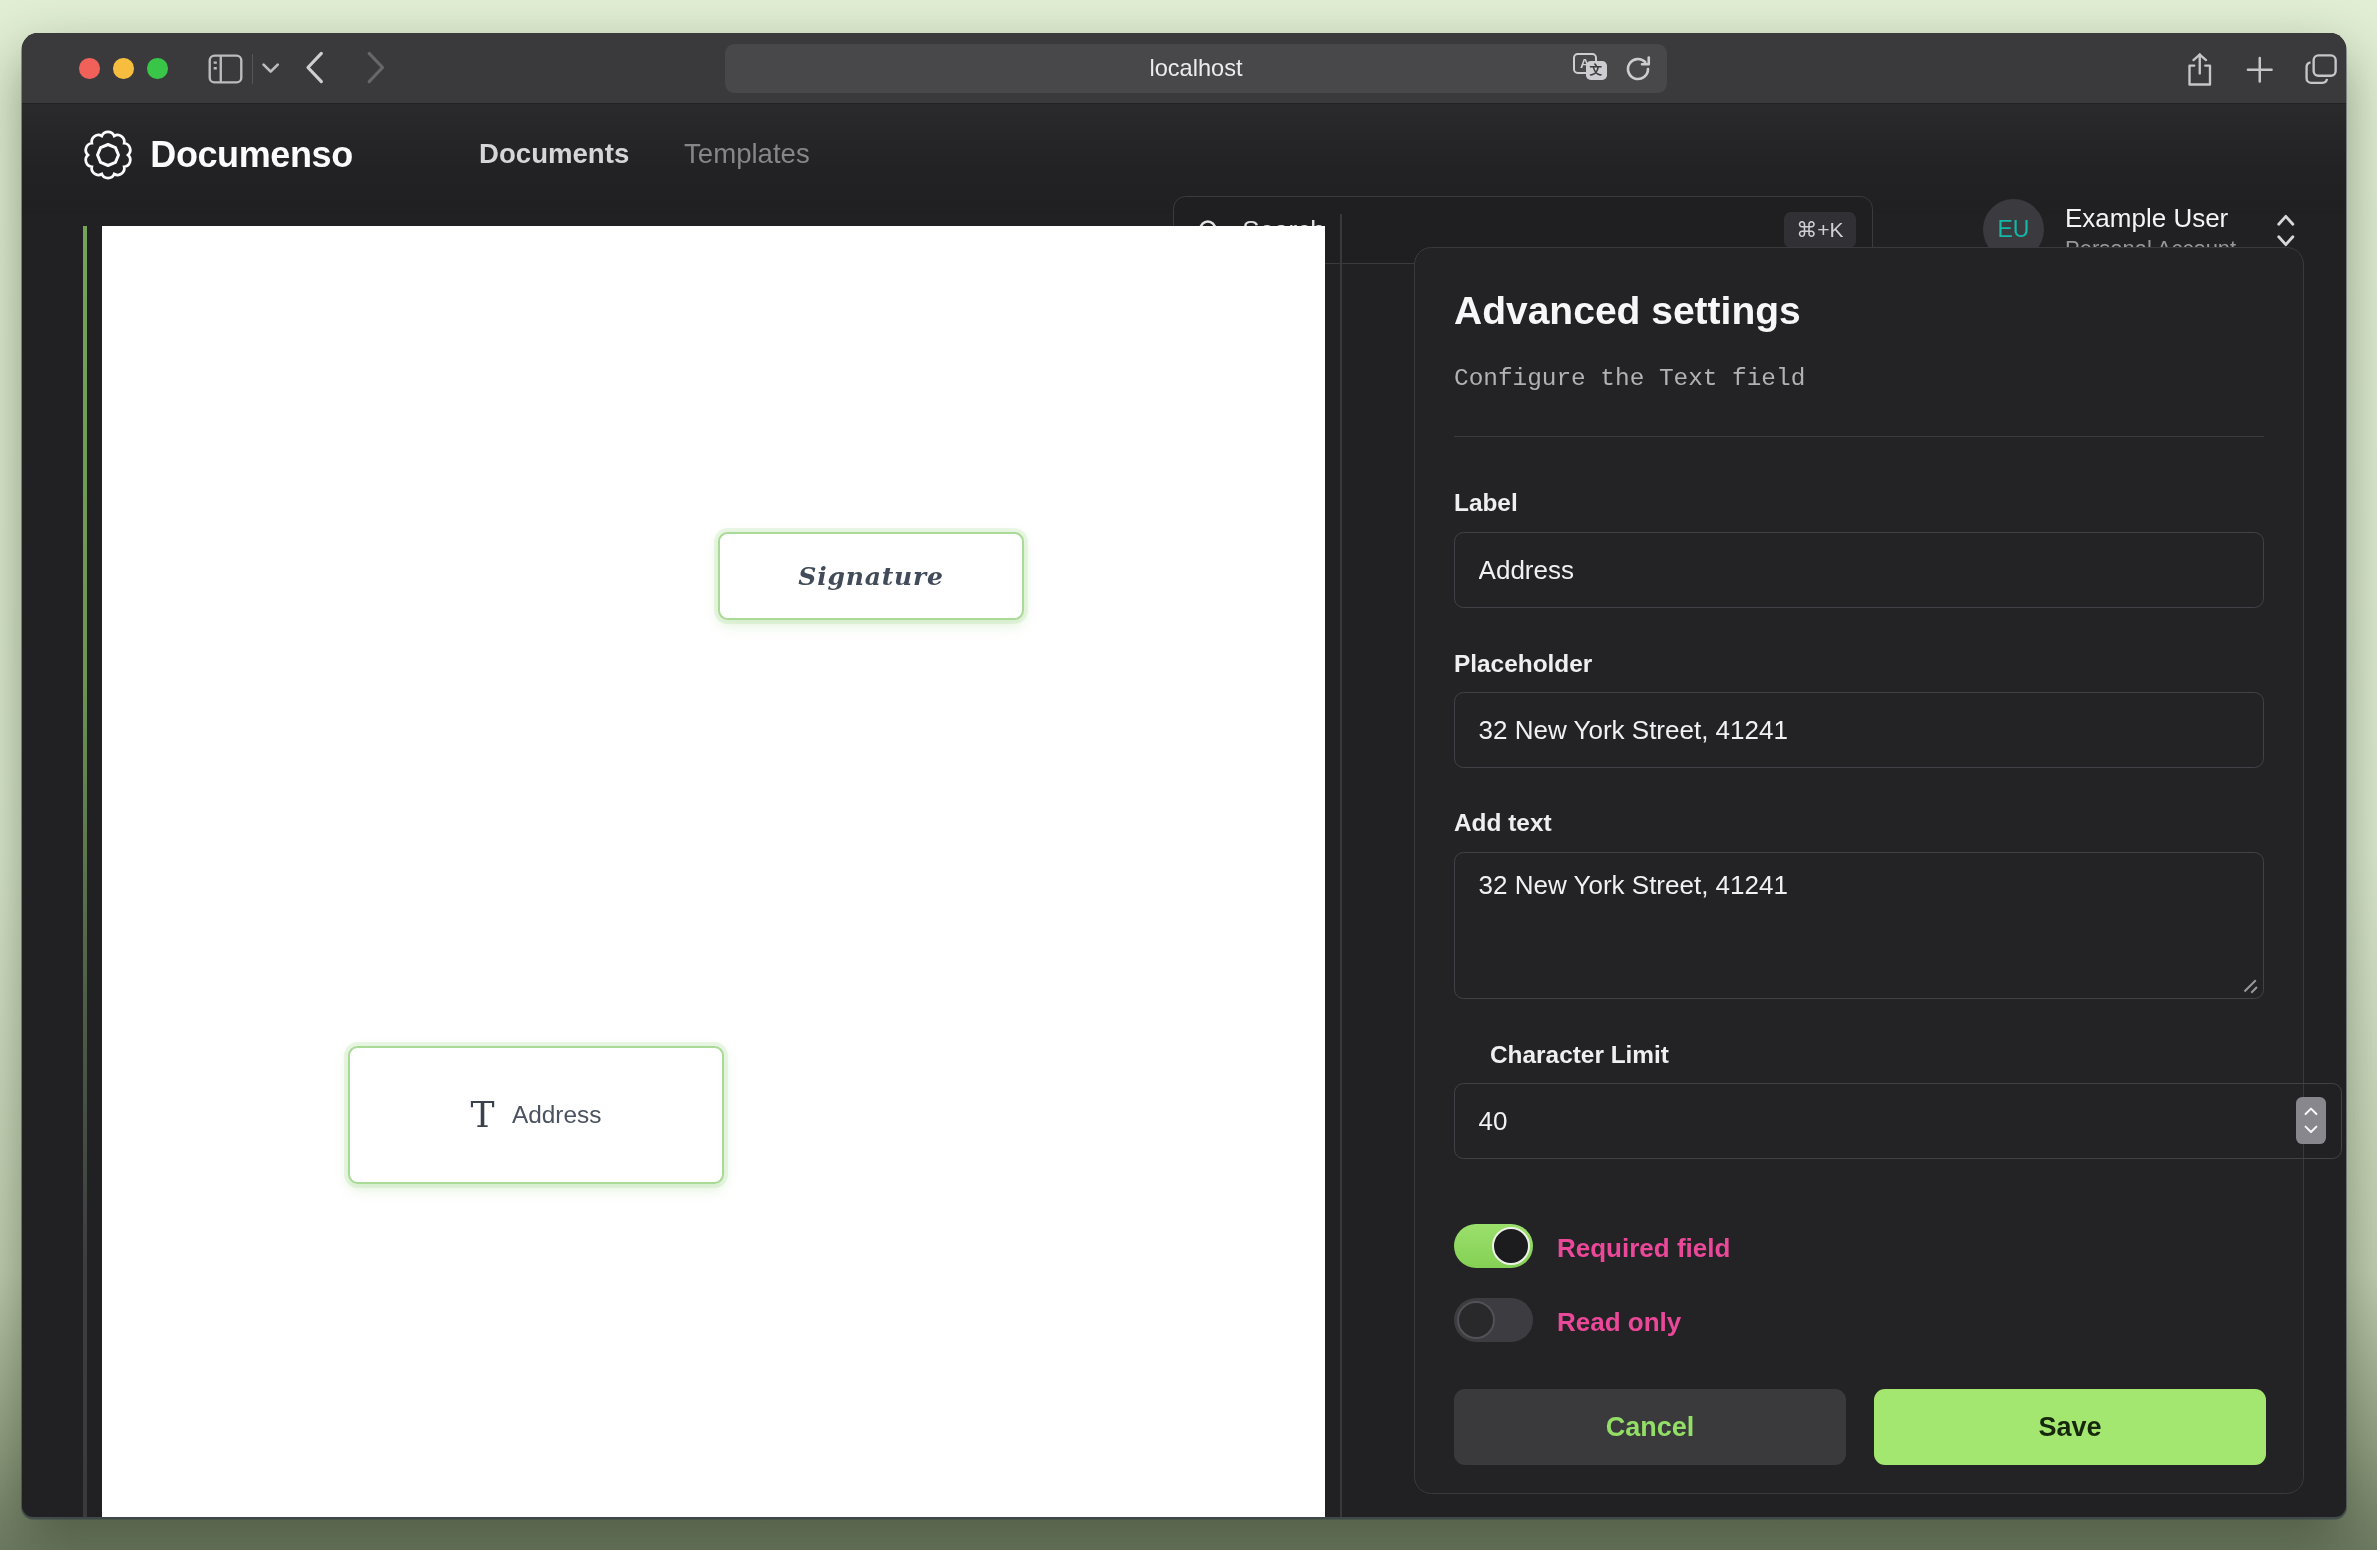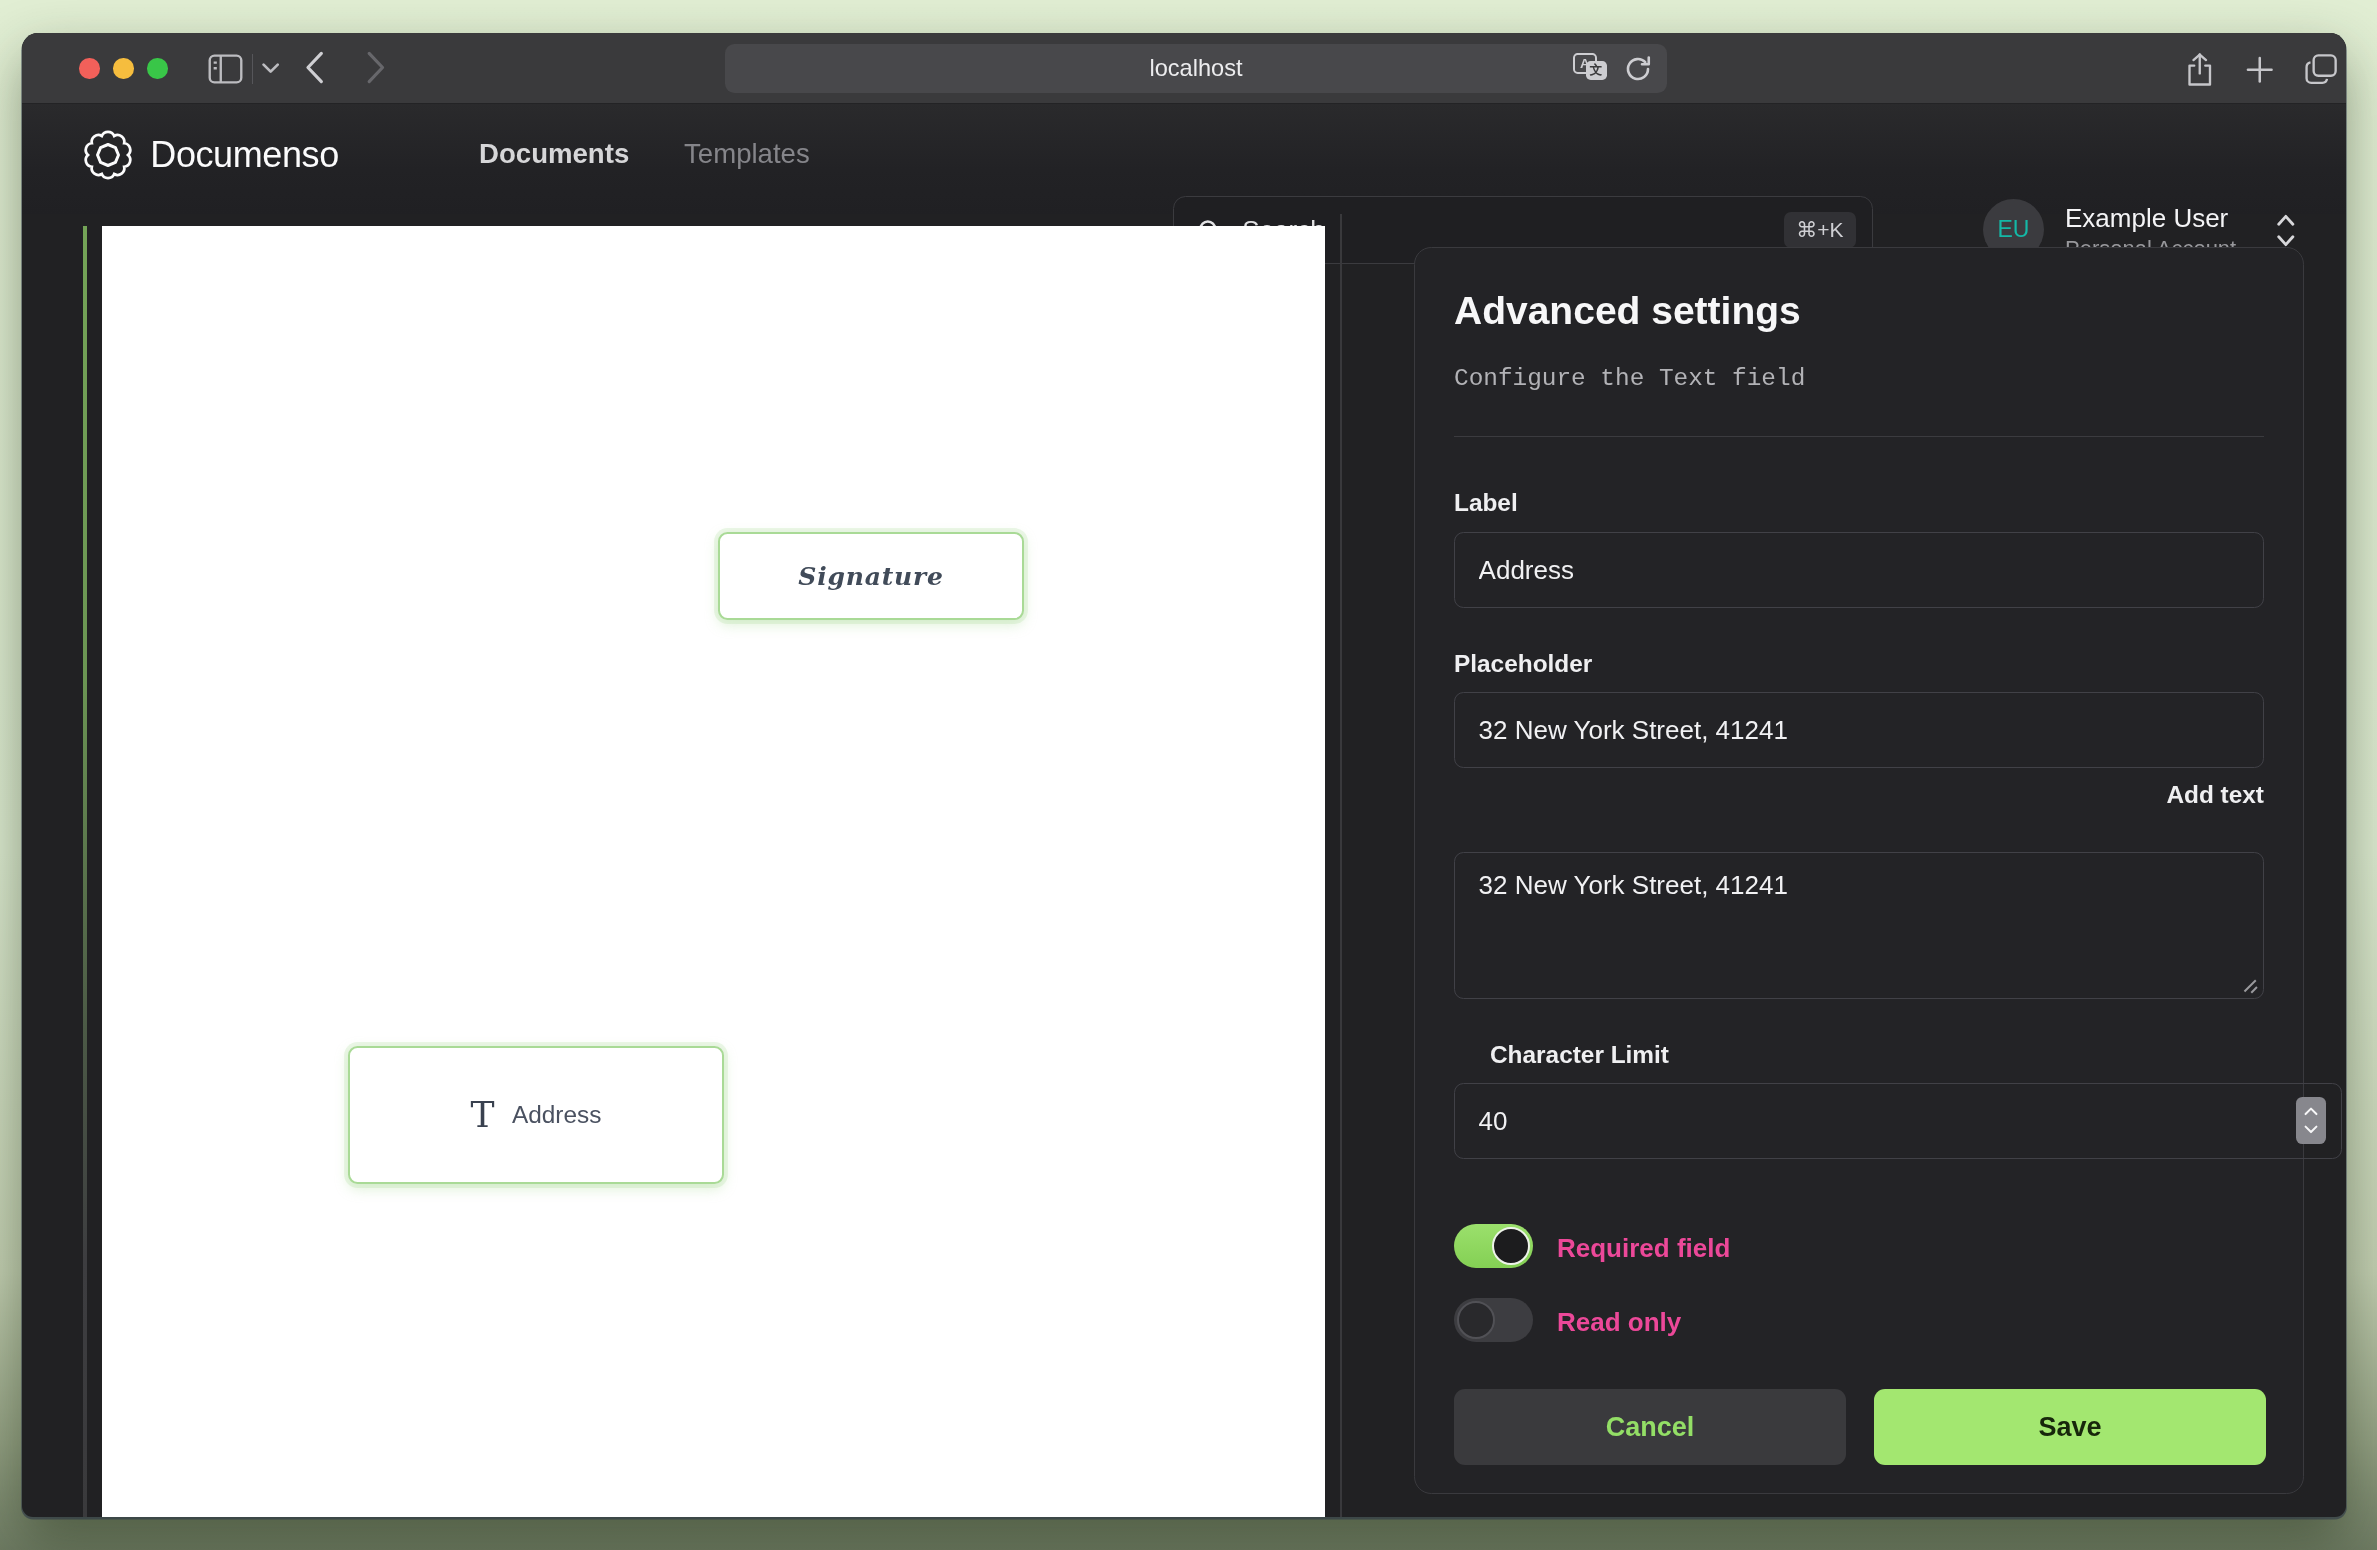--- a/index.html
+++ b/index.html
@@ -25,21 +25,21 @@
   .url-icons{position:absolute;right:14px;top:0;height:49px;display:flex;align-items:center;gap:14px;}
   .bubbleA{display:inline-flex;align-items:center;justify-content:center;width:23.6px;height:21px;
     border:2px solid #cdcdd1;border-radius:4.7px;color:#cdcdd1;font-size:13.4px;font-weight:700;position:relative;}
   .bubbleW{position:absolute;left:12.6px;top:7.9px;width:21px;height:19.7px;background:#cdcdd1;border-radius:4.7px;
     color:#3a3a3c;font-size:12.6px;font-weight:700;display:flex;align-items:center;justify-content:center;}
   .translate-wrap{position:relative;width:36px;height:31.5px;}
   
   .appheader{position:absolute;left:0;top:71px;width:100%;height:110px;
     background:linear-gradient(180deg,#2a2a2c 0%,#222225 60%,#202023 100%);}
   .logo-row{position:absolute;left:61px;top:26px;display:flex;align-items:center;gap:17.3px;}
-  .wordmark{color:#fbfbfc;font-size:36px;font-weight:400;letter-spacing:-0.4px;}
+  .wordmark{color:#fbfbfc;font-size:36px;font-weight:700;letter-spacing:-0.4px;}
   .navlink{position:absolute;top:34px;font-size:27.6px;font-weight:600;cursor:pointer;}
   .nav-documents{left:457px;color:#d6d6d8;}
   .nav-templates{left:662px;color:#85858a;font-weight:500;}
   .searchbox{position:absolute;left:1151px;top:92px;width:700px;height:68px;border:1.6px solid #3b3b3f;
     border-radius:12.6px;background:#1f1f22;display:flex;align-items:center;padding:0 15.8px 0 22px;}
   .searchbox input{flex:1;background:transparent;border:none;outline:none;color:#e3e3e5;
     font-size:26px;margin-left:17.3px;font-family:"Liberation Sans",sans-serif;}
   .searchbox input::placeholder{color:#e3e3e5;opacity:1;}
   .kbd{background:#313135;border-radius:7px;color:#d0d0d4;font-size:21px;padding:6.3px 12.6px;}
   .avatar{position:absolute;left:1961px;top:95px;width:61px;height:61px;border-radius:50%;
@@ -61,21 +61,21 @@
   .t-glyph{font-family:"DejaVu Serif",serif;font-size:36px;color:#39414f;line-height:1;}
   .addr-text{font-size:24.4px;color:#4a5160;}
   
   .panel{position:absolute;left:1392px;top:214px;width:890px;height:1247px;background:#232326;
     border:1.6px solid #3a3a3e;border-radius:17.3px;}
   .p{position:absolute;left:39px;right:39px;}
   .panel-title{top:41px;color:#f7f7f8;font-size:39px;font-weight:700;}
   .panel-sub{top:117px;color:#b2b2b6;font-size:24.4px;font-family:Liberation Mono, monospace;}
   .panel-div{top:188px;height:0.8px;background:#3b3b3f;}
   .flabel{color:#efeff1;font-size:24.4px;font-weight:600;}
-  .l1{top:241px;} .l2{top:402px;} .l3{top:533px;text-align:right;} .l4{top:793px;margin-left:36px;}
+  .l1{top:241px;} .l2{top:402px;} .l3{top:561px;} .l4{top:793px;margin-left:36px;}
   .pinput{border:1.6px solid #414147;border-radius:9.5px;background:transparent;color:#f1f1f3;
     font-size:26px;padding:0 23.6px;font-family:"Liberation Sans",sans-serif;outline:none;width:100%;height:76px;}
   .iw1{top:284px;} .iw2{top:444px;} .iw3{top:604px;height:147px;} .iw4{top:835px;}
   .ptextarea{border:1.6px solid #414147;border-radius:9.5px;background:transparent;color:#f1f1f3;
     font-size:26px;padding:17.3px 23.6px;font-family:"Liberation Sans",sans-serif;outline:none;width:100%;height:147px;resize:none;}
   .resize-grip{position:absolute;right:6.3px;bottom:6.3px;width:17.3px;height:17.3px;pointer-events:none;}
   .resize-grip span{position:absolute;background:#9a9a9e;height:1.6px;transform:rotate(-45deg);}
   .g1{width:15.8px;right:0;bottom:6.3px;} .g2{width:7.9px;right:0;bottom:2.4px;}
   .num-wrap{position:relative;}
   .stepper{position:absolute;right:15.8px;top:14px;width:30px;height:47px;background:#87878d;

